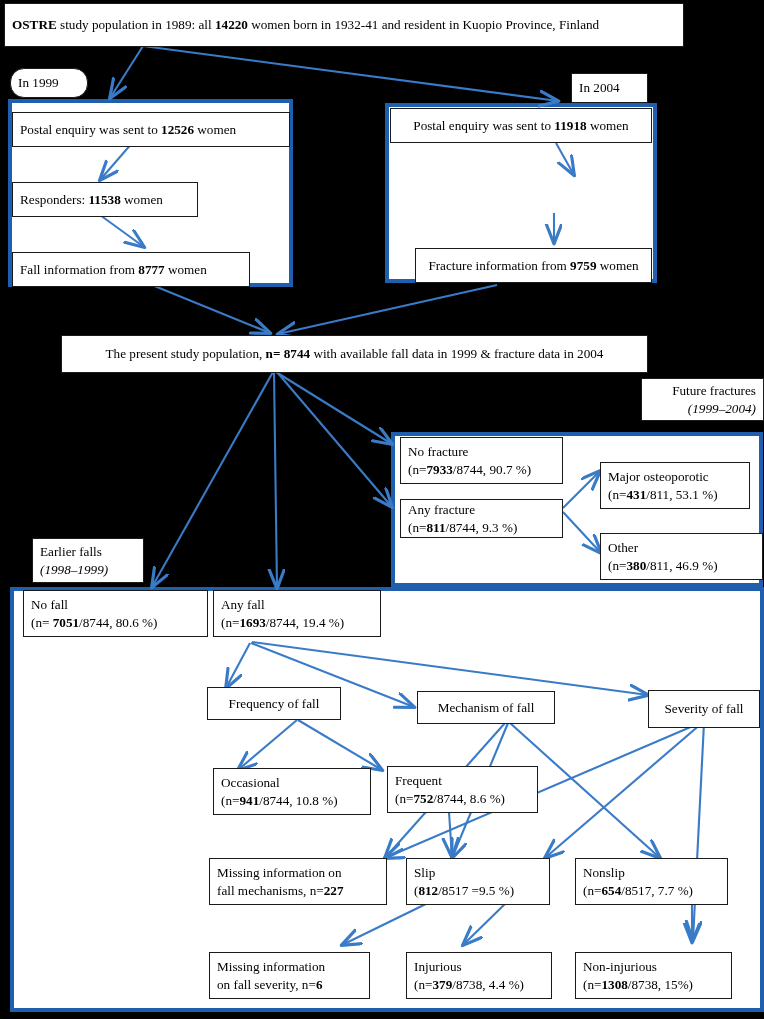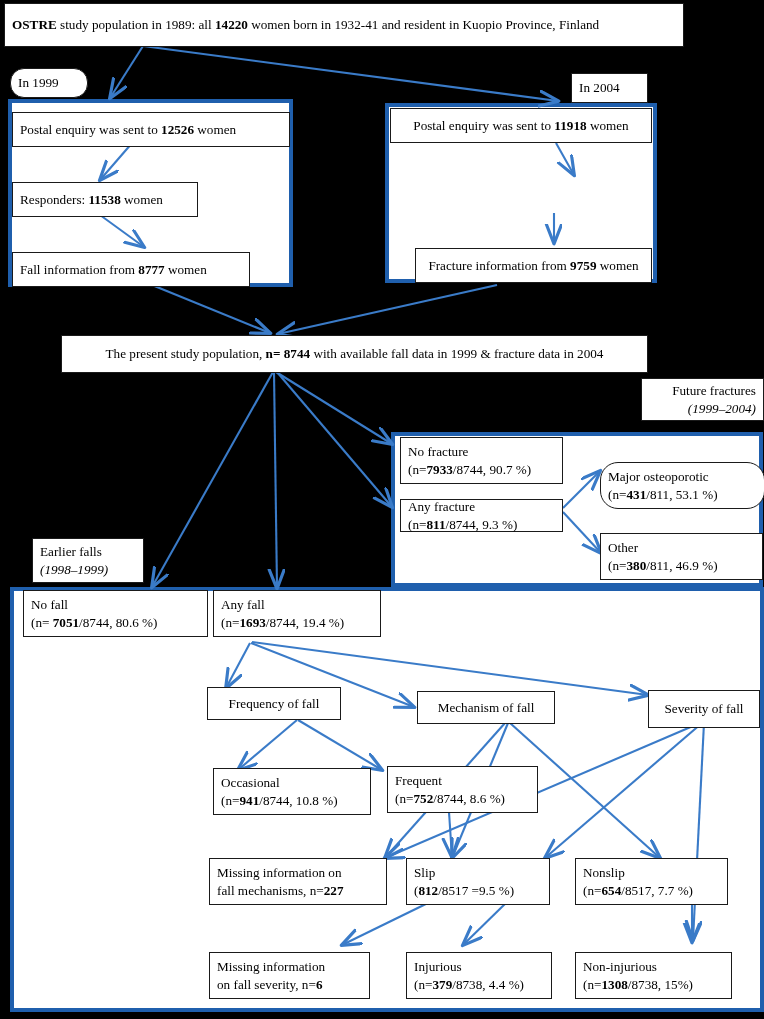--- a/index.html
+++ b/index.html
@@ -205,28 +205,28 @@
     <div class="ln"><i>(1999–2004)</i></div>
   </div>
 
   <div class="node" style="left:400px; top:437px; width:163px; height:47px;">
     <div class="ln">No fracture</div>
     <div class="ln">
       <span>(n=</span><b>7933</b><span>/8744, 90.7 %)</span>
     </div>
   </div>
 
-  <div class="node" style="left:400px; top:499px; width:163px; height:33px;">
+  <div class="node" style="left:400px; top:499px; width:163px; height:39px;">
     <div class="ln">Any fracture</div>
     <div class="ln">
       <span>(n=</span><b>811</b><span>/8744, 9.3 %)</span>
     </div>
   </div>
 
-  <div class="node" style="left:600px; top:462px; width:165px; height:47px;border-radius:18px;">
+  <div class="node" style="left:600px; top:462px; width:150px; height:47px;">
     <div class="ln">Major osteoporotic</div>
     <div class="ln">
       <span>(n=</span><b>431</b><span>/811, 53.1 %)</span>
     </div>
   </div>
 
   <div class="node" style="left:600px; top:533px; width:163px; height:47px;">
     <div class="ln">Other</div>
     <div class="ln">
       <span>(n=</span><b>380</b><span>/811, 46.9 %)</span>

